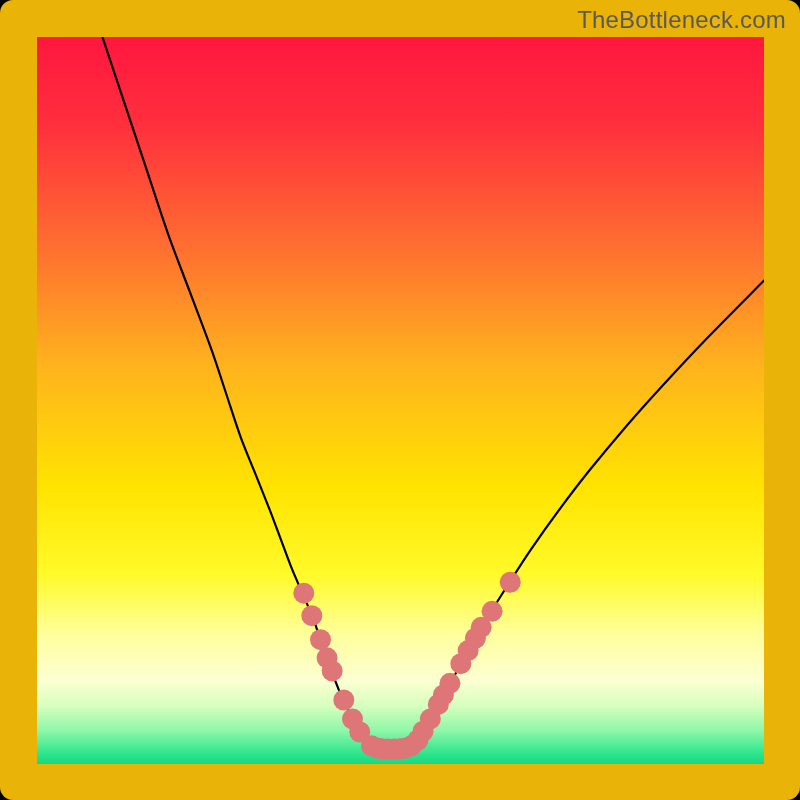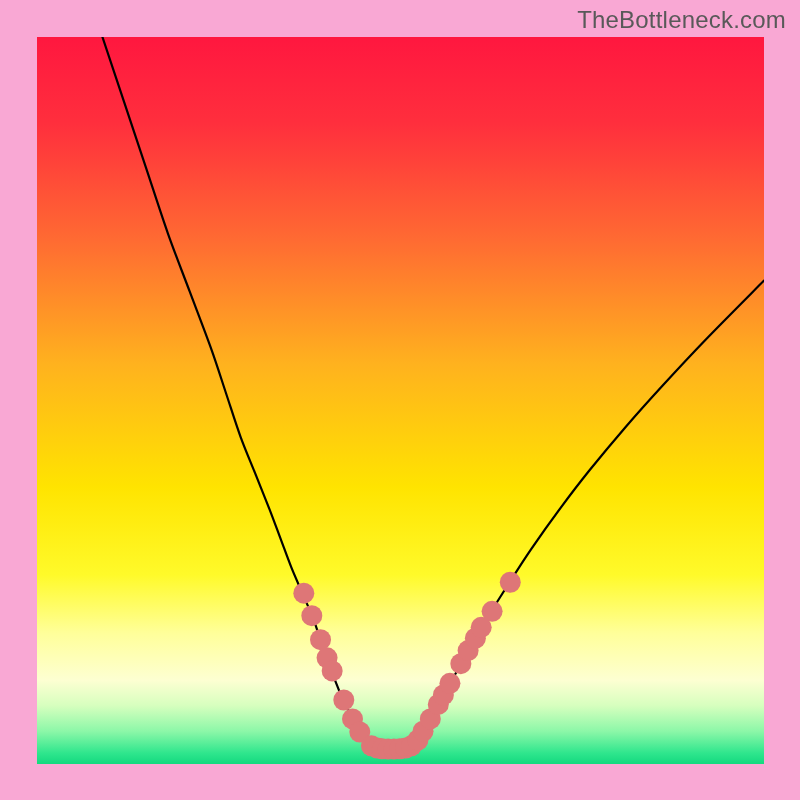--- a/index.html
+++ b/index.html
@@ -7,21 +7,22 @@
     padding: 0;
     width: 800px;
     height: 800px;
     background: #000;
     overflow: hidden;
     font-family: Arial, Helvetica, sans-serif;
   }
   .frame {
     position: absolute;
     inset: 0;
-    background: #f9a8d4;
+    background: #eab308;
+    border-radius: 13px;
   }
   .plot {
     position: absolute;
     left: 37px;
     top: 37px;
     width: 727px;
     height: 727px;
     overflow: hidden;
   }
   .watermark {

